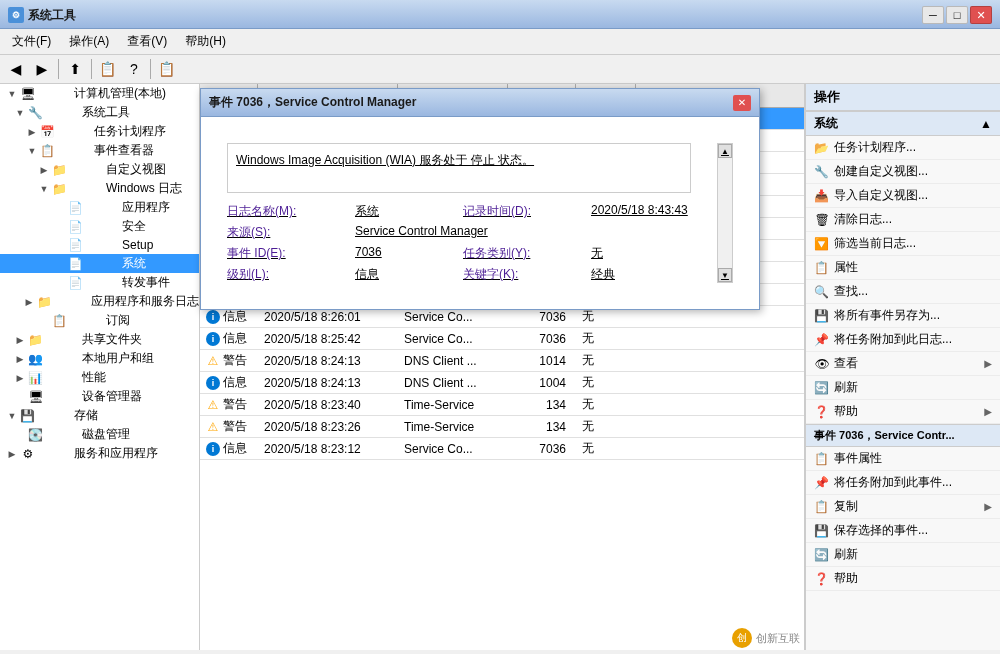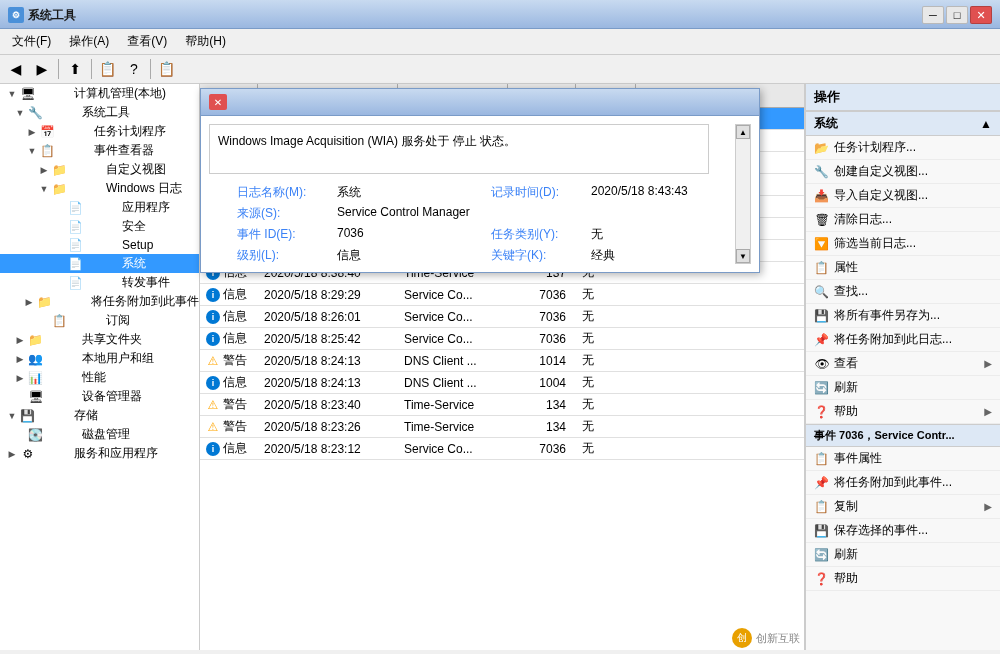--- a/index.html
+++ b/index.html
@@ -338,23 +338,24 @@
       font-size: 12px;
       border-radius: 3px 3px 0 0;
     }
     .dialog-tab.active {
       background: white;
       border-color: #ccc;
       border-bottom: 1px solid white;
       margin-bottom: -1px;
     }
     .dialog-content {
-      padding: 8px;
+      padding: 26px;
       display: flex;
       gap: 26px;
+      text-decoration: underline;
     }
     .dialog-main {
       flex: 1;
     }
     .dialog-scroll {
       width: 16px;
       background: #f0f0f0;
       border: 1px solid #ccc;
       display: flex;
       flex-direction: column;
@@ -379,21 +380,21 @@
       font-size: 12px;
       margin-bottom: 10px;
       min-height: 50px;
     }
     .event-details-grid {
       display: grid;
       grid-template-columns: 120px 1fr 120px 1fr;
       gap: 4px 8px;
       font-size: 12px;
     }
-    .detail-label { color: #3b82f6; margin-left: 28px; }
+    .detail-label { color: #4c1d95; }
     .detail-value { color: #000; }
 
     
     ::-webkit-scrollbar { width: 12px; height: 12px; }
     ::-webkit-scrollbar-track { background: #f0f0f0; }
     ::-webkit-scrollbar-thumb { background: #c0c0c0; border: 1px solid #a0a0a0; }
     ::-webkit-scrollbar-button { background: #e0e0e0; border: 1px solid #a0a0a0; height: 12px; }
 
     .watermark {
       position: absolute;
@@ -529,21 +530,21 @@
       <span class="tree-indent" style="width:52px"></span>
       <span class="tree-expand" style="width:16px"></span>
       <span class="tree-icon">📄</span>
       <span class="tree-label">转发事件</span>
     </div>
 
     <div class="tree-item">
       <span class="tree-indent" style="width:36px"></span>
       <span class="tree-expand">▶</span>
       <span class="tree-icon">📁</span>
-      <span class="tree-label">将任务附加到此事件</span>
+      <span class="tree-label">应用程序和服务日志</span>
     </div>
 
     <div class="tree-item">
       <span class="tree-indent" style="width:36px"></span>
       <span class="tree-expand" style="width:16px"></span>
       <span class="tree-icon">📋</span>
       <span class="tree-label">订阅</span>
     </div>
 
     <div class="tree-item">
@@ -886,20 +887,21 @@
 
   </div>
       </div>
 
   </div>
 
 </div>
 
 <div class="dialog-overlay">
   <div class="dialog-title-bar">
+    <span class="dialog-title-text">事件 7036，Service Control Manager</span>
     <div class="dialog-close">✕</div>
   </div>
 
 
   <div class="dialog-content">
     <div class="dialog-main">
       <div class="event-description">Windows Image Acquisition (WIA) 服务处于 停止 状态。</div>
 
       <div class="event-details-grid">
         <span class="detail-label">日志名称(M):</span>

